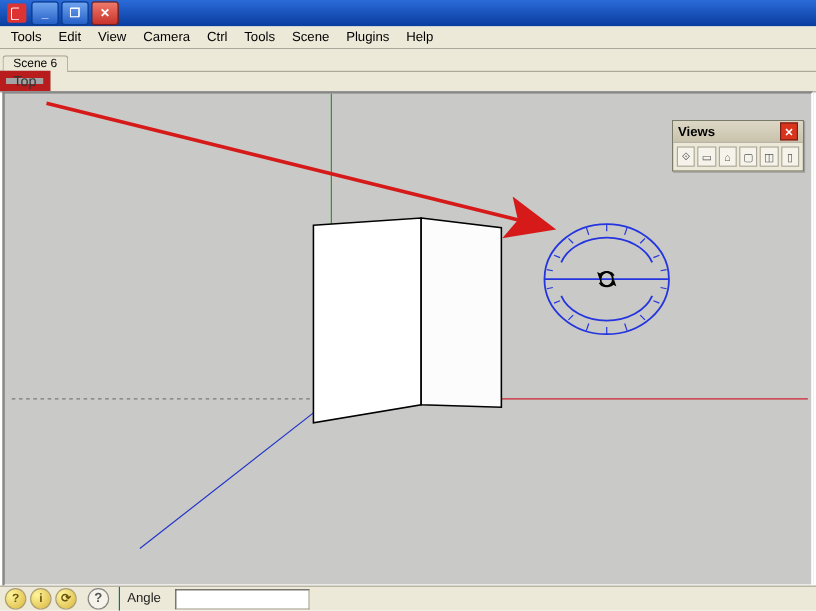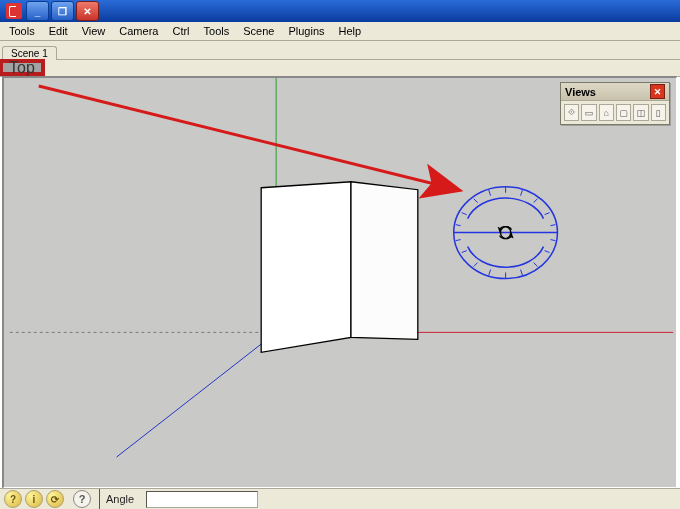--- a/index.html
+++ b/index.html
@@ -8,23 +8,23 @@
 .titlebar .app-ico::after{content:"";position:absolute;left:3px;top:3px;width:6px;height:9px;border:1px solid #fff;border-right:none;border-radius:2px 0 0 2px}
 .titlebar .title{flex:1;font-weight:bold;font-size:12px}
 .winbtns{display:flex;gap:2px}
 .winbtn{width:21px;height:18px;background:linear-gradient(to bottom,#6fa4ef,#2660c7);border:1px solid #0b3d91;border-radius:3px;display:flex;align-items:center;justify-content:center;color:#fff;font-weight:bold;font-size:10px}
 .winbtn.close{background:linear-gradient(to bottom,#ef7a6a,#c8332a);border-color:#7a1f17}
 .menubar{height:18px;background:#ece9d8;border-bottom:1px solid #aca899;display:flex;align-items:center;padding-left:2px}
 .menubar .menuitem{padding:1px 7px;color:#000}
 .scenebar{height:18px;background:#ece9d8;border-bottom:1px solid #aca899;display:flex;align-items:flex-end;padding-left:2px}
 .scenetab{background:#ece9d8;border:1px solid #aca899;border-bottom:none;padding:1px 8px;font-size:10px;border-radius:3px 3px 0 0;margin-bottom:-1px}
 .tophdr{height:16px;background:#ece9d8;border-bottom:1px solid #aca899;display:flex}
-.toplabel{background:#a3a3a3;border:4px solid #b91c1c;padding:0 6px;font-size:16px;color:#333;display:flex;align-items:center;margin-top:-1px;margin-left:-1px}
+.toplabel{background:#a3a3a3;border:6px solid #b91c1c;padding:0 6px;font-size:12px;color:#333;display:flex;align-items:center;margin-top:-1px;margin-left:-1px}
 .viewport{position:absolute;left:2px;right:2px;top:76px;bottom:20px;background:#c9c9c7;border:2px solid #888;border-right-color:#fff;border-bottom-color:#fff}
-.views-pal{position:absolute;right:6px;top:4px;width:108px;background:#ece9d8;border:1px solid #7a7a6a;box-shadow:1px 1px 0 rgba(0,0,0,0.2)}
+.views-pal{position:absolute;right:6px;top:22px;width:108px;background:#ece9d8;border:1px solid #7a7a6a;box-shadow:1px 1px 0 rgba(0,0,0,0.2)}
 .views-pal .pal-title{background:linear-gradient(to bottom,#ddd8c6,#c9c3ac);border-bottom:1px solid #aca899;font-size:11px;font-weight:bold;padding:1px 4px;display:flex;align-items:center}
 .views-pal .pal-title span{flex:1}
 .pal-close{width:13px;height:13px;background:#d9351d;color:#fff;font-size:9px;display:flex;align-items:center;justify-content:center;border:1px solid #7a1f17}
 .pal-body{display:flex;padding:3px;gap:2px}
 .viewbtn{width:15px;height:15px;background:#f5f3ea;border:1px solid #aca899;display:flex;align-items:center;justify-content:center;color:#555;font-size:9px}
 .statusbar{position:absolute;left:0;right:0;bottom:0;height:20px;background:#ece9d8;border-top:1px solid #aca899;display:flex;align-items:center;padding:0 4px}
 .sb-btn{width:16px;height:16px;border:1px solid #b0a070;border-radius:50%;margin-right:3px;background:radial-gradient(circle at 30% 30%,#fff59a,#d9b640);display:flex;align-items:center;justify-content:center;font-size:10px;color:#6b5410;font-weight:bold}
 .sb-help{width:16px;height:16px;border:1px solid #888;border-radius:50%;margin:0 8px 0 6px;display:flex;align-items:center;justify-content:center;font-size:11px;color:#555;font-weight:bold;background:#f5f3ea}
 .sb-text{flex:1;color:#222}
 .sb-cell{border-left:1px solid #0f766e;height:100%;display:flex;align-items:center;padding:0 6px;color:#222}
@@ -49,21 +49,21 @@
   <div class="menuitem">View</div>
   <div class="menuitem">Camera</div>
   <div class="menuitem">Ctrl</div>
   <div class="menuitem">Tools</div>
   <div class="menuitem">Scene</div>
   <div class="menuitem">Plugins</div>
   <div class="menuitem">Help</div>
 </div>
 
 <div class="scenebar">
-  <div class="scenetab">Scene 1</div>
+  <div class="scenetab">Scene 6</div>
 </div>
 
 <div class="tophdr">
   <div class="toplabel">Top</div>
 </div>
 
 <div class="viewport">
   <svg class="scene" viewBox="0 0 668 410">
 
     <line x1="270" y1="0" x2="270" y2="255" stroke="#2a9a2a" stroke-width="1"></line>

